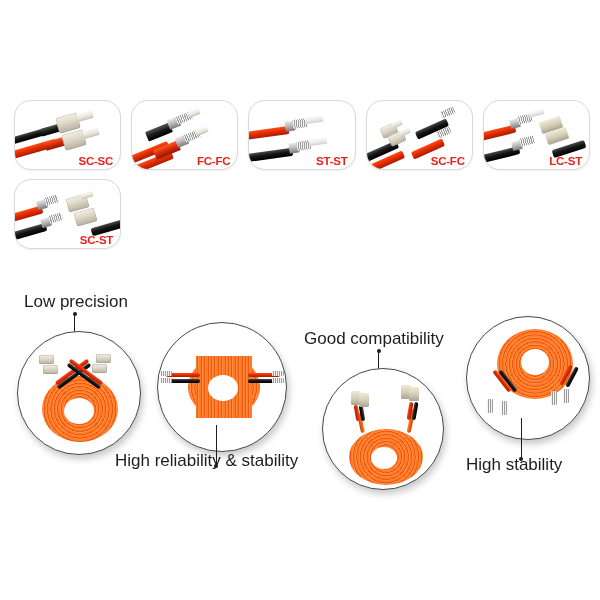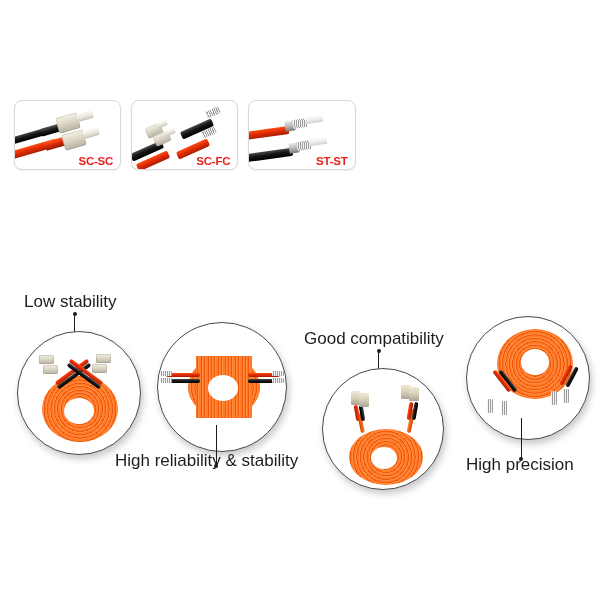--- a/index.html
+++ b/index.html
@@ -19,21 +19,21 @@
     display:grid;
     grid-template-columns:repeat(5,1fr);
     grid-template-rows:70px 70px;
     column-gap:10px;
     row-gap:9px;
   }
   .conn-card{
     position:relative;
     background:#ffffff;
     border:1px solid #d9d9d9;
-    border-radius:8px;
+    border-radius:17px;
     overflow:hidden;
     box-shadow:0 1px 2px rgba(0,0,0,.07);
   }
   .conn-art{
     position:absolute;
     inset:0;
     overflow:hidden;
   }
   .conn-label{
     position:absolute;
@@ -155,61 +155,106 @@
       <div class="boot-blk boot" style="left:26px;top:25px;width:20px;height:8px;transform:rotate(-16deg);"></div>
       <div class="boot-red boot" style="left:30px;top:38px;width:22px;height:9px;transform:rotate(-16deg);"></div>
       <div class="sc-body" style="left:42px;top:14px;width:22px;height:16px;transform:rotate(-16deg);"></div>
       <div class="sc-body" style="left:48px;top:31px;width:22px;height:16px;transform:rotate(-16deg);"></div>
       <div class="sc-tip" style="left:62px;top:11px;width:16px;height:8px;transform:rotate(-16deg);"></div>
       <div class="sc-tip" style="left:68px;top:28px;width:16px;height:8px;transform:rotate(-16deg);"></div>
     </div>
     <div class="conn-label">SC-SC</div>
   </div>
 
-
+  <div class="conn-card">
+    <div class="conn-art">
+      <div class="cable cab-red" style="left:-6px;top:48px;width:44px;height:8px;transform:rotate(-22deg);"></div>
+      <div class="cable cab-red" style="left:-2px;top:58px;width:44px;height:8px;transform:rotate(-22deg);"></div>
+      <div class="boot-blk boot" style="left:14px;top:26px;width:26px;height:10px;transform:rotate(-22deg);"></div>
+      <div class="boot-red boot" style="left:22px;top:44px;width:26px;height:10px;transform:rotate(-22deg);"></div>
+      <div class="fc-nut" style="left:36px;top:17px;width:12px;height:10px;transform:rotate(-22deg);"></div>
+      <div class="fc-ferrule" style="left:44px;top:13px;width:16px;height:8px;transform:rotate(-22deg);"></div>
+      <div class="sc-tip" style="left:56px;top:9px;width:12px;height:6px;transform:rotate(-22deg);"></div>
+      <div class="fc-nut" style="left:44px;top:35px;width:12px;height:10px;transform:rotate(-22deg);"></div>
+      <div class="fc-ferrule" style="left:52px;top:31px;width:16px;height:8px;transform:rotate(-22deg);"></div>
+      <div class="sc-tip" style="left:64px;top:27px;width:12px;height:6px;transform:rotate(-22deg);"></div>
+    </div>
+    <div class="conn-label">FC-FC</div>
+  </div>
+
+
+  <div class="conn-card">
+    <div class="conn-art">
+      <div class="cable cab-red" style="left:-4px;top:28px;width:44px;height:8px;transform:rotate(-8deg);"></div>
+      <div class="cable cab-blk" style="left:-4px;top:50px;width:48px;height:8px;transform:rotate(-8deg);"></div>
+      <div class="fc-nut" style="left:36px;top:20px;width:10px;height:10px;transform:rotate(-8deg);"></div>
+      <div class="fc-ferrule" style="left:44px;top:18px;width:14px;height:9px;transform:rotate(-8deg);"></div>
+      <div class="st-cap" style="left:56px;top:15px;width:18px;height:7px;transform:rotate(-8deg);"></div>
+      <div class="fc-nut" style="left:40px;top:42px;width:10px;height:10px;transform:rotate(-8deg);"></div>
+      <div class="fc-ferrule" style="left:48px;top:40px;width:14px;height:9px;transform:rotate(-8deg);"></div>
+      <div class="st-cap" style="left:60px;top:37px;width:18px;height:7px;transform:rotate(-8deg);"></div>
+    </div>
+    <div class="conn-label">ST-ST</div>
+  </div>
 
   <div class="conn-card">
     <div class="conn-art">
       <div class="cable cab-blk" style="left:-2px;top:46px;width:34px;height:8px;transform:rotate(-24deg);"></div>
       <div class="cable cab-red" style="left:4px;top:56px;width:34px;height:8px;transform:rotate(-24deg);"></div>
       <div class="sc-body" style="left:14px;top:24px;width:16px;height:11px;transform:rotate(-24deg);"></div>
       <div class="sc-body" style="left:22px;top:32px;width:16px;height:11px;transform:rotate(-24deg);"></div>
       <div class="sc-tip" style="left:25px;top:20px;width:10px;height:6px;transform:rotate(-24deg);"></div>
       <div class="sc-tip" style="left:33px;top:28px;width:10px;height:6px;transform:rotate(-24deg);"></div>
       <div class="cable cab-blk" style="left:48px;top:24px;width:34px;height:8px;transform:rotate(-24deg);"></div>
       <div class="cable cab-red" style="left:44px;top:44px;width:34px;height:8px;transform:rotate(-24deg);"></div>
       <div class="fc-ferrule" style="left:74px;top:8px;width:14px;height:7px;transform:rotate(-24deg);"></div>
       <div class="fc-ferrule" style="left:70px;top:28px;width:14px;height:7px;transform:rotate(-24deg);"></div>
     </div>
     <div class="conn-label">SC-FC</div>
   </div>
 
-  <div class="conn-card">
-    <div class="conn-art">
-      <div class="cable cab-red" style="left:-4px;top:28px;width:44px;height:8px;transform:rotate(-8deg);"></div>
-      <div class="cable cab-blk" style="left:-4px;top:50px;width:48px;height:8px;transform:rotate(-8deg);"></div>
-      <div class="fc-nut" style="left:36px;top:20px;width:10px;height:10px;transform:rotate(-8deg);"></div>
-      <div class="fc-ferrule" style="left:44px;top:18px;width:14px;height:9px;transform:rotate(-8deg);"></div>
-      <div class="st-cap" style="left:56px;top:15px;width:18px;height:7px;transform:rotate(-8deg);"></div>
-      <div class="fc-nut" style="left:40px;top:42px;width:10px;height:10px;transform:rotate(-8deg);"></div>
-      <div class="fc-ferrule" style="left:48px;top:40px;width:14px;height:9px;transform:rotate(-8deg);"></div>
-      <div class="st-cap" style="left:60px;top:37px;width:18px;height:7px;transform:rotate(-8deg);"></div>
-    </div>
-    <div class="conn-label">ST-ST</div>
-  </div>
-
-
-
-
-
+
+  <div class="conn-card">
+    <div class="conn-art">
+      <div class="cable cab-red" style="left:-6px;top:28px;width:38px;height:8px;transform:rotate(-14deg);"></div>
+      <div class="cable cab-blk" style="left:-6px;top:50px;width:42px;height:8px;transform:rotate(-14deg);"></div>
+      <div class="fc-nut" style="left:26px;top:18px;width:10px;height:9px;transform:rotate(-14deg);"></div>
+      <div class="fc-ferrule" style="left:34px;top:14px;width:14px;height:8px;transform:rotate(-14deg);"></div>
+      <div class="st-cap" style="left:44px;top:9px;width:16px;height:6px;transform:rotate(-14deg);"></div>
+      <div class="fc-nut" style="left:28px;top:40px;width:10px;height:9px;transform:rotate(-14deg);"></div>
+      <div class="fc-ferrule" style="left:36px;top:36px;width:14px;height:8px;transform:rotate(-14deg);"></div>
+      <div class="cable cab-blk" style="left:68px;top:44px;width:34px;height:8px;transform:rotate(-18deg);"></div>
+      <div class="lc-body" style="left:56px;top:18px;width:22px;height:12px;transform:rotate(-18deg);"></div>
+      <div class="lc-body" style="left:62px;top:29px;width:22px;height:12px;transform:rotate(-18deg);"></div>
+    </div>
+    <div class="conn-label">LC-ST</div>
+  </div>
+
+
+
+  <div class="conn-card">
+    <div class="conn-art">
+      <div class="cable cab-red" style="left:-6px;top:30px;width:34px;height:8px;transform:rotate(-16deg);"></div>
+      <div class="cable cab-blk" style="left:-6px;top:48px;width:38px;height:8px;transform:rotate(-16deg);"></div>
+      <div class="fc-nut" style="left:22px;top:20px;width:10px;height:9px;transform:rotate(-16deg);"></div>
+      <div class="fc-ferrule" style="left:30px;top:16px;width:13px;height:8px;transform:rotate(-16deg);"></div>
+      <div class="fc-nut" style="left:26px;top:38px;width:10px;height:9px;transform:rotate(-16deg);"></div>
+      <div class="fc-ferrule" style="left:34px;top:34px;width:13px;height:8px;transform:rotate(-16deg);"></div>
+      <div class="cable cab-blk" style="left:76px;top:44px;width:32px;height:8px;transform:rotate(-16deg);"></div>
+      <div class="sc-body" style="left:52px;top:16px;width:21px;height:14px;transform:rotate(-16deg);"></div>
+      <div class="sc-body" style="left:60px;top:30px;width:21px;height:14px;transform:rotate(-16deg);"></div>
+      <div class="sc-tip" style="left:66px;top:12px;width:12px;height:6px;transform:rotate(-16deg);"></div>
+    </div>
+    <div class="conn-label">SC-ST</div>
+  </div>
 
 </div>
 
 <div class="feature">
-  <div class="feat-text" style="left:24px;top:293px;">Low stability</div>
+  <div class="feat-text" style="left:24px;top:293px;">Low precision</div>
   <div class="leader-dot" style="left:73px;top:312px;"></div>
   <div class="leader" style="left:74px;top:314px;height:22px;"></div>
   <div class="feat-circle" style="left:17px;top:331px;width:122px;height:122px;">
     <div class="coil" style="left:24px;top:44px;width:76px;height:66px;"></div>
     <div class="coil-hole" style="left:46px;top:66px;width:30px;height:26px;"></div>
     <div class="cable cab-red" style="left:34px;top:38px;width:40px;height:4px;transform:rotate(-36deg);"></div>
     <div class="cable cab-blk" style="left:36px;top:42px;width:40px;height:4px;transform:rotate(-36deg);"></div>
     <div class="cable cab-red" style="left:48px;top:38px;width:40px;height:4px;transform:rotate(36deg);"></div>
     <div class="cable cab-blk" style="left:46px;top:42px;width:40px;height:4px;transform:rotate(36deg);"></div>
     <div class="sc-body" style="left:21px;top:23px;width:15px;height:9px;"></div>
@@ -266,14 +311,14 @@
     <div class="cable cab-blk" style="left:28px;top:62px;width:26px;height:4px;transform:rotate(52deg);"></div>
     <div class="cable cab-red" style="left:88px;top:56px;width:22px;height:4px;transform:rotate(-62deg);"></div>
     <div class="cable cab-blk" style="left:94px;top:58px;width:22px;height:4px;transform:rotate(-62deg);"></div>
     <div class="fc-ferrule" style="left:20px;top:82px;width:6px;height:14px;"></div>
     <div class="fc-ferrule" style="left:34px;top:84px;width:6px;height:14px;"></div>
     <div class="fc-ferrule" style="left:84px;top:74px;width:6px;height:14px;"></div>
     <div class="fc-ferrule" style="left:96px;top:72px;width:6px;height:14px;"></div>
   </div>
   <div class="leader" style="left:521px;top:418px;height:40px;"></div>
   <div class="leader-dot" style="left:519px;top:457px;"></div>
-  <div class="feat-text" style="left:466px;top:456px;">High precision</div>
+  <div class="feat-text" style="left:466px;top:456px;">High stability</div>
 </div>
 
 </body></html>

